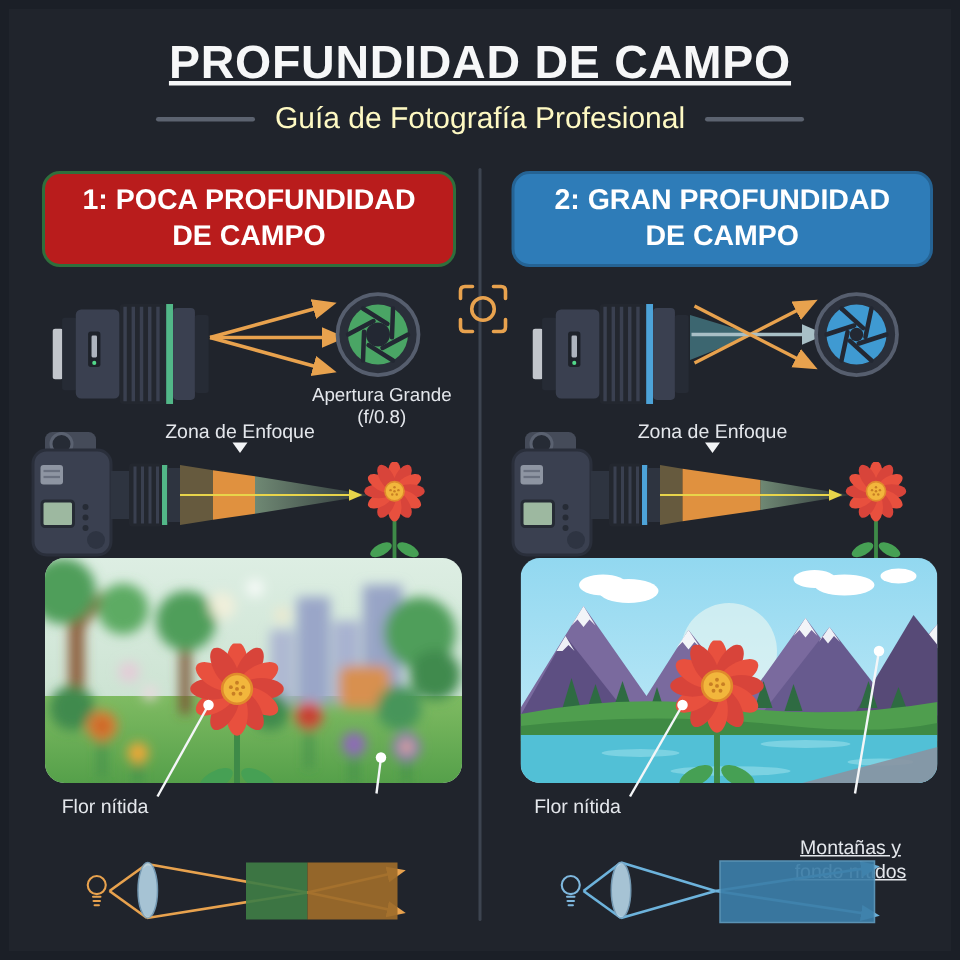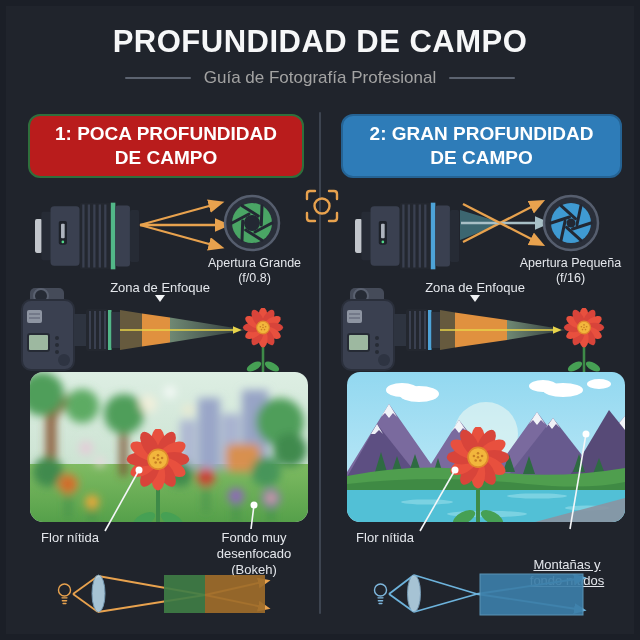--- a/index.html
+++ b/index.html
@@ -5,27 +5,27 @@
   html,body{margin:0;padding:0;background:#14171d;}
   .canvas{
     position:relative;width:640px;height:640px;overflow:hidden;
     background:#20242c;
     font-family:"Liberation Sans",sans-serif;
     box-shadow:inset 0 0 0 6px #1b1f27;
   }
   .abs{position:absolute;}
   .title{
     top:24px;left:0;width:640px;text-align:center;
-    color:#f6f7f8;font-size:31px;font-weight:800;letter-spacing:.5px;
+    color:#f6f7f8;font-size:31px;font-weight:800;letter-spacing:.5px;text-decoration:underline;
   }
   .subtitle-row{
     top:68px;left:0;width:640px;display:flex;align-items:center;justify-content:center;gap:13px;
   }
   .subline{width:66px;height:2.5px;background:#5c6370;border-radius:2px;}
-  .subtitle{color:#a3a3a3;font-size:17px;font-weight:400;}
+  .subtitle{color:#fef9c3;font-size:20px;font-weight:400;}
   .divider-v{left:319px;top:112px;width:2px;height:502px;background:#3d4450;border-radius:1px;}
   .col-header{
     top:114px;height:60px;border-radius:12px;
     display:flex;align-items:center;justify-content:center;text-align:center;
     color:#fff;font-size:19px;font-weight:700;line-height:1.25;white-space:pre-line;
   }
   .col-header.green{left:28px;width:272px;background:#b91c1c;border:2px solid #2f6f3c;}
   .col-header.blue{left:341px;width:277px;background:#2e7cb8;border:2px solid #256394;}
   .caption{
     color:#e4e7ec;font-size:12.5px;line-height:1.22;text-align:center;white-space:pre-line;
@@ -200,22 +200,20 @@
         <line x1="246" y1="33" x2="227.5" y2="39"></line>
         <line x1="246" y1="33" x2="227.5" y2="39" transform="rotate(60 226 33)"></line>
         <line x1="246" y1="33" x2="227.5" y2="39" transform="rotate(120 226 33)"></line>
         <line x1="246" y1="33" x2="227.5" y2="39" transform="rotate(180 226 33)"></line>
         <line x1="246" y1="33" x2="227.5" y2="39" transform="rotate(240 226 33)"></line>
         <line x1="246" y1="33" x2="227.5" y2="39" transform="rotate(300 226 33)"></line>
       </g>
       <circle cx="226" cy="33" r="4.5" fill="#232833"></circle>
     </g>
   </svg>
-  <div class="abs caption" style="left:508px;top:256px;width:125px;">Apertura Pequeña
-(f/16)</div>
 
   <div class="abs caption" style="left:90px;top:280px;width:140px;font-size:13px;">Zona de Enfoque</div>
   <div class="abs tri-down" style="left:155px;top:295px;"></div>
   <svg class="abs" style="left:20px;top:284px;" width="290" height="92" viewBox="0 0 290 92">
     <defs>
       <linearGradient id="fadeL" x1="0" y1="0" x2="1" y2="0">
         <stop offset="0" stop-color="#7d9a80" stop-opacity="0.85"></stop>
         <stop offset="1" stop-color="#7d9a80" stop-opacity="0.15"></stop>
       </linearGradient>
     </defs>
@@ -364,23 +362,20 @@
   </svg>
 
   <svg class="abs" style="left:340px;top:425px;pointer-events:none;" width="300" height="110" viewBox="0 0 300 110">
     <line x1="115" y1="45" x2="80" y2="106" stroke="#f4f6f8" stroke-width="1.6"></line>
     <line x1="246" y1="9" x2="230" y2="104" stroke="#f4f6f8" stroke-width="1.6"></line>
     <circle cx="115" cy="45" r="3.5" fill="#ffffff"></circle>
     <circle cx="246" cy="9" r="3.5" fill="#ffffff"></circle>
   </svg>
 
   <div class="abs caption" style="left:18px;top:530px;width:104px;font-size:13px;">Flor nítida</div>
-  <div class="abs caption" style="left:194px;top:530px;width:120px;font-size:13px;">Fondo muy
-desenfocado
-(Bokeh)</div>
   <div class="abs caption" style="left:333px;top:530px;width:104px;font-size:13px;">Flor nítida</div>
   <div class="abs caption" style="left:505px;top:557px;width:124px;font-size:13px;text-decoration:underline;">Montañas y
 fondo nítidos</div>
 
   <svg class="abs" style="left:20px;top:566px;" width="285" height="52" viewBox="0 0 285 52">
     <use href="#sym-bulb" x="36" y="15" width="17" height="28" style="color:#e8a24e"></use>
     <g stroke="#e8a24e" stroke-width="1.8" fill="none">
       <line x1="53" y1="28" x2="78" y2="10"></line>
       <line x1="53" y1="28" x2="78" y2="46"></line>
       <line x1="78" y1="10" x2="185" y2="29"></line>

